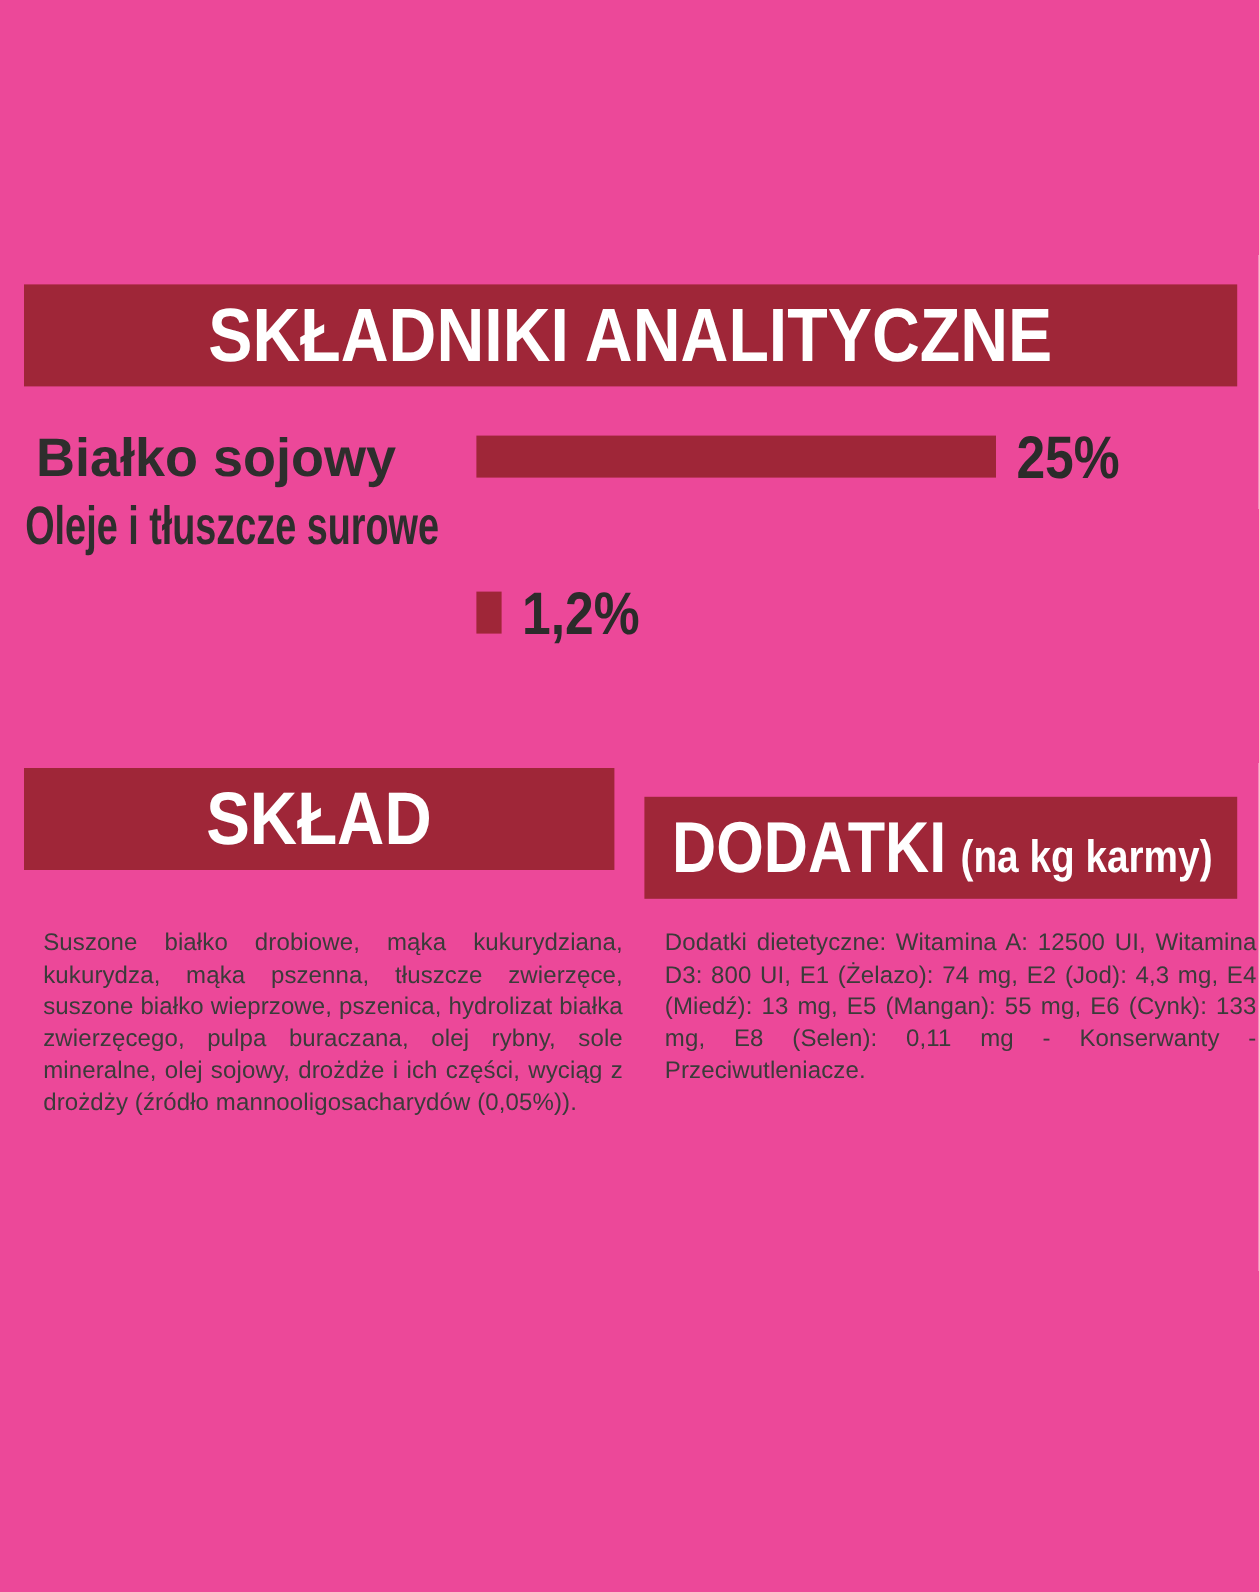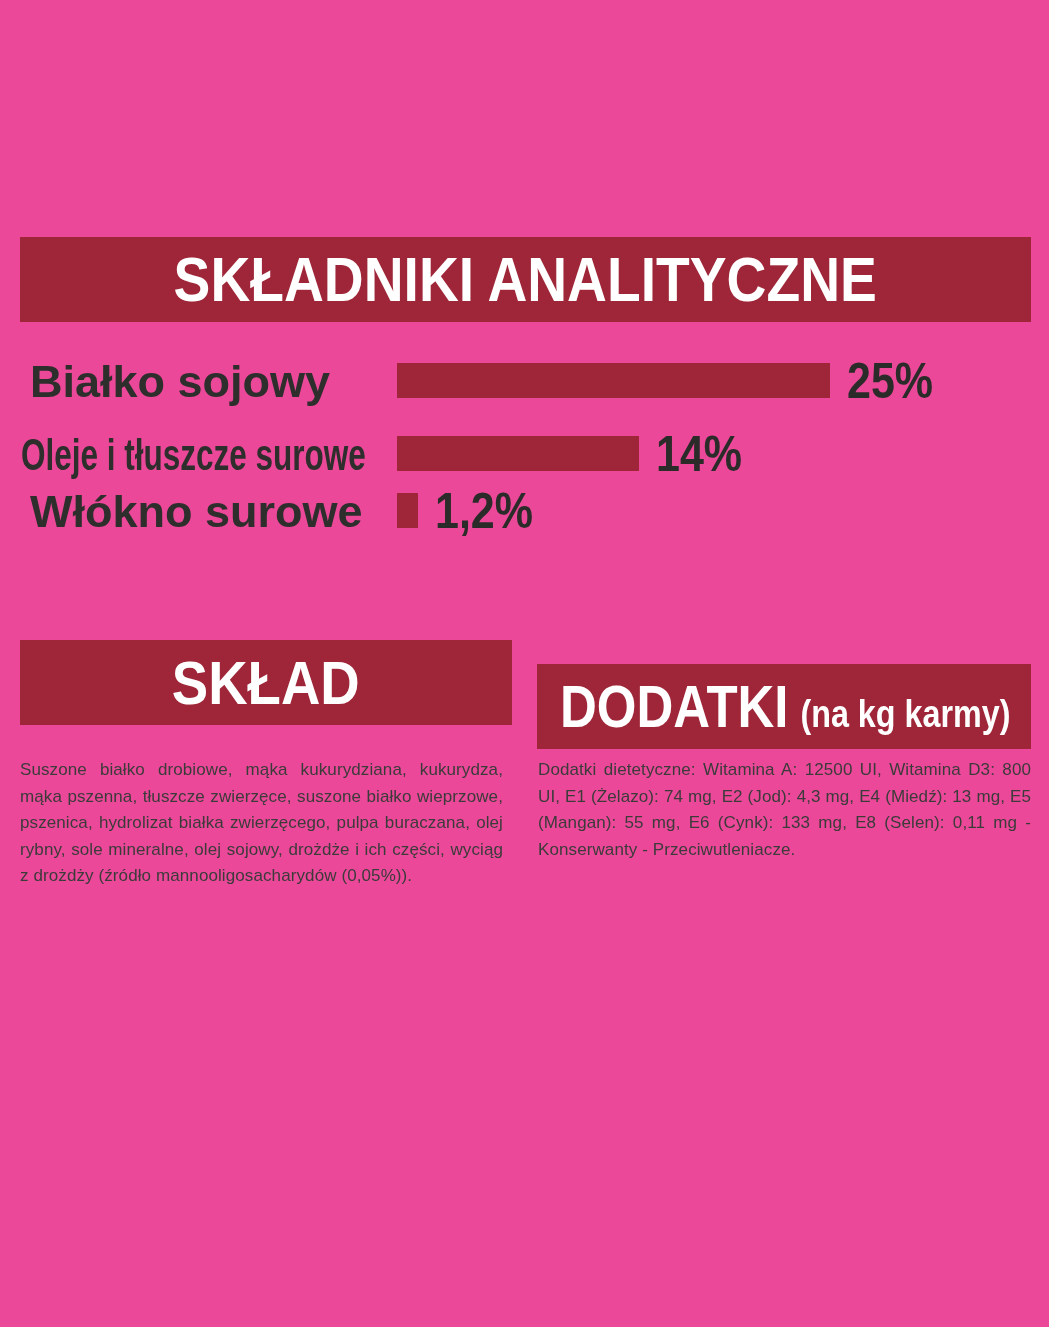--- a/index.html
+++ b/index.html
@@ -61,21 +61,21 @@
 
   
   .chart { position: absolute; left: 0; top: 0; width: 100%; }
   .chart-row {
     position: absolute;
     left: 0;
     width: 100%;
     height: 35px;
   }
   .row-0 { top: 363px; }
-  .row-1 { top: 436px; }
+  .row-1 { top: 420px; }
   .row-2 { top: 493px; }
   .chart-label {
     position: absolute;
     left: 30px;
     top: 50%;
     transform: translateY(-50%);
     font-size: 45px;
     font-weight: bold;
     color: #2E2E2D;
     white-space: nowrap;
@@ -107,22 +107,22 @@
     color: #2B2B2A;
     line-height: 1;
     white-space: nowrap;
     transform: scaleX(0.86);
     transform-origin: left center;
   }
 
   
   .body-text {
     position: absolute;
-    margin: 0;
-    font-size: 17px;
+    margin: 16px;
+    font-size: 20px;
     line-height: 26.5px;
     letter-spacing: 0.1px;
     color: #3B3B3A;
     text-align: justify;
     text-align-last: left;
   }
   .sklad-body   { left: 20px;  top: 757px; width: 483px; }
   .dodatki-body { left: 538px; top: 757px; width: 493px; }
 </style>
 </head>
@@ -140,28 +140,23 @@
       <div class="chart-row row-0">
         <span class="chart-label">Białko sojowy</span>
         <div class="bar-group">
           <div class="bar" style="width: 433px;"></div>
           <span class="bar-value">25%</span>
         </div>
       </div>
 
       <div class="chart-row row-1">
         <span class="chart-label condensed">Oleje i tłuszcze surowe</span>
-        <div class="bar-group">
-          <div class="bar" style="width: 242px;"></div>
-          <span class="bar-value">14%</span>
-        </div>
       </div>
 
       <div class="chart-row row-2">
-        <span class="chart-label">Włókno surowe</span>
         <div class="bar-group">
           <div class="bar" style="width: 21px;"></div>
           <span class="bar-value">1,2%</span>
         </div>
       </div>
 
     </div>
   </section>
 
   <section>

